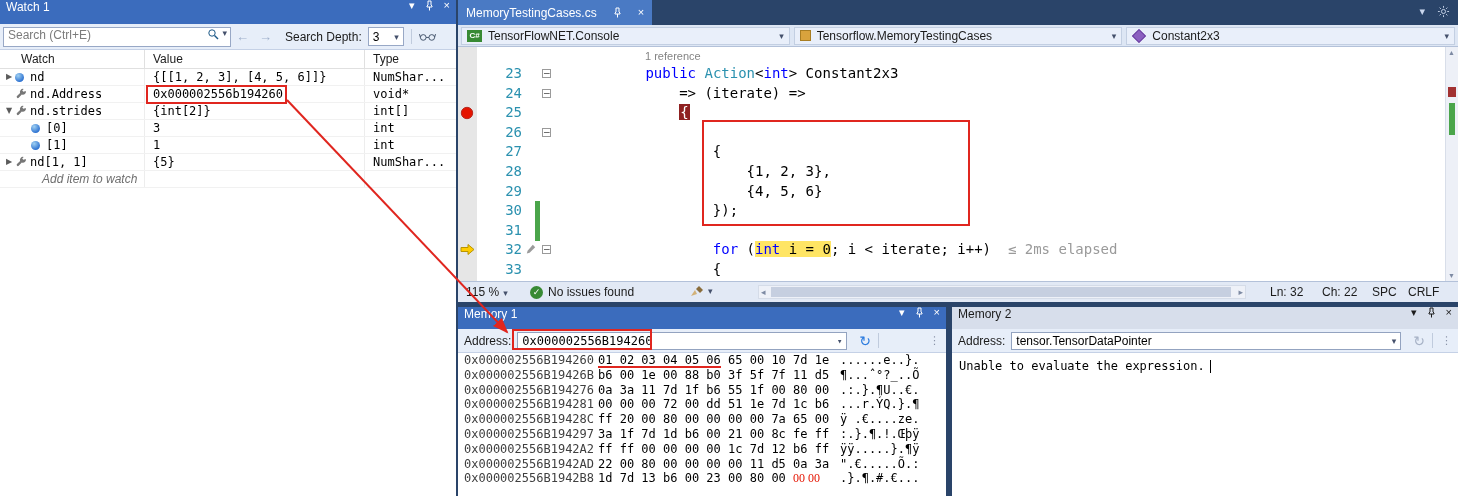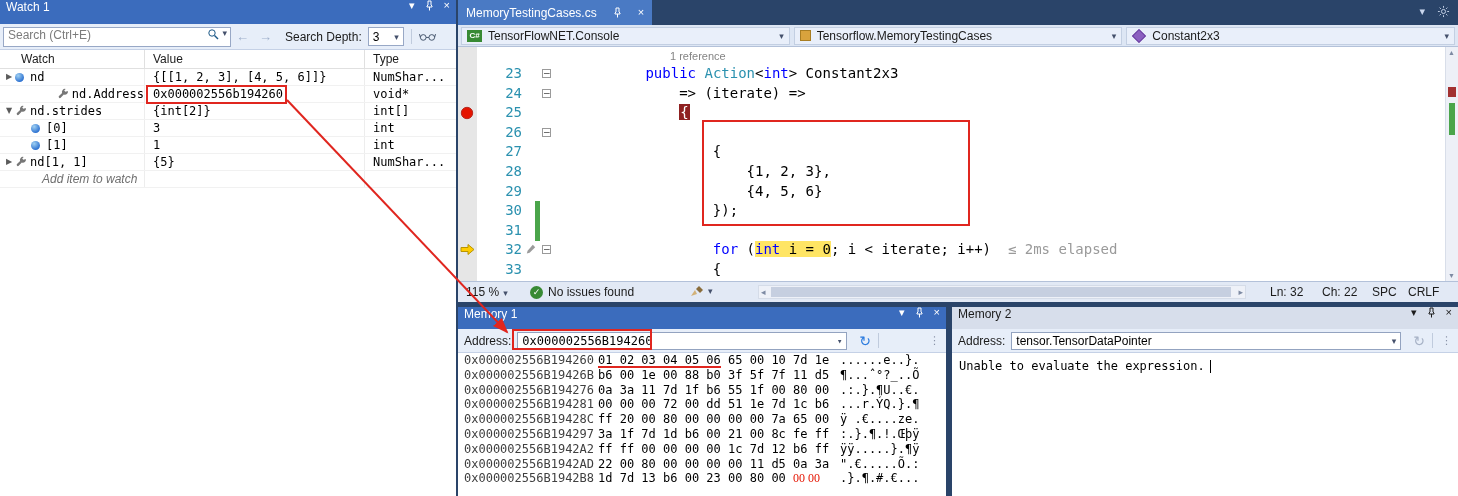--- a/index.html
+++ b/index.html
@@ -53,21 +53,21 @@
     display:flex;align-items:center;padding:0 3px;gap:4px;box-sizing:border-box;}
   .combo{flex:1;height:18px;background:#e9effa;border:1px solid #c3cfe2;display:flex;align-items:center;
     font-size:12px;color:#1b1b1b;padding:0 5px;gap:6px;box-sizing:border-box;min-width:0;}
   .combo .dd{margin-left:auto;color:#44506b;font-size:9px;}
   .ic-cs{background:#388a34;color:#fff;width:15px;height:12px;font-size:8px;font-weight:bold;
     display:inline-flex;align-items:center;justify-content:center;flex:0 0 auto;}
   .ic-class{width:9px;height:9px;background:#d8a33d;border:1px solid #a87d22;flex:0 0 auto;}
   .ic-method{width:8px;height:8px;background:#8b5fc0;border:1px solid #6a41a0;transform:rotate(45deg);flex:0 0 auto;margin:0 2px;}
   .e-code{position:absolute;top:47px;left:0;right:0;height:234px;background:#fff;overflow:hidden;}
   .margin-strip{position:absolute;left:0;top:0;width:19px;height:100%;background:#e6e6e6;}
-  .codelens{position:absolute;left:187px;top:3px;font-size:11px;color:#848484;margin-left:25px;}
+  .codelens{position:absolute;left:187px;top:3px;font-size:11px;color:#848484;}
   #code-lines{position:absolute;left:0;top:17px;right:13px;}
   .code-line{position:relative;height:19.6px;font-family:"DejaVu Sans Mono",monospace;font-size:14px;line-height:19.6px;}
   .cl-m{position:absolute;left:2px;top:3px;width:16px;height:14px;}
   .cl-num{position:absolute;left:20px;width:44px;text-align:right;color:#2b91af;}
   .cl-pencil{position:absolute;left:68px;top:4px;}
   .cl-fold{position:absolute;left:84px;top:5px;width:9px;height:9px;border:1px solid #9a9a9a;background:#fff;
     font-size:9px;line-height:7px;text-align:center;color:#3b3b3b;font-family:"DejaVu Sans",sans-serif;box-sizing:border-box;}
   .cl-txt{position:absolute;left:120px;white-space:pre;}
   .seg-pl{color:#000;}
   .seg-kw{color:#0000ff;}
@@ -180,21 +180,21 @@
           <span class="exp">▶</span>
           <span class="wic">
             <span class="sphere"></span>
           </span>
           <span class="wname">nd</span>
         </div>
         <div class="wc val">{[[1, 2, 3], [4, 5, 6]]}</div>
         <div class="wc typ">NumShar...</div>
       </div>
       <div class="w-row">
-        <div class="wc name" style="padding-left: 3px; justify-content: flex-end;">
+        <div class="wc name" style="padding-left: 3px;">
           <span class="exp"></span>
           <span class="wic">
             <svg width="12" height="12" viewBox="0 0 12 12">
               <path d="M10.8 3a3 3 0 0 1-4 3.6L3.7 9.7A1.15 1.15 0 0 1 2 8.1l3.1-3.1A3 3 0 0 1 8.7 1L7.2 2.5l1.2 1.2z" fill="#777"></path>
             </svg>
           </span>
           <span class="wname">nd.Address</span>
         </div>
         <div class="wc val">0x000002556b194260</div>
         <div class="wc typ">void*</div>

